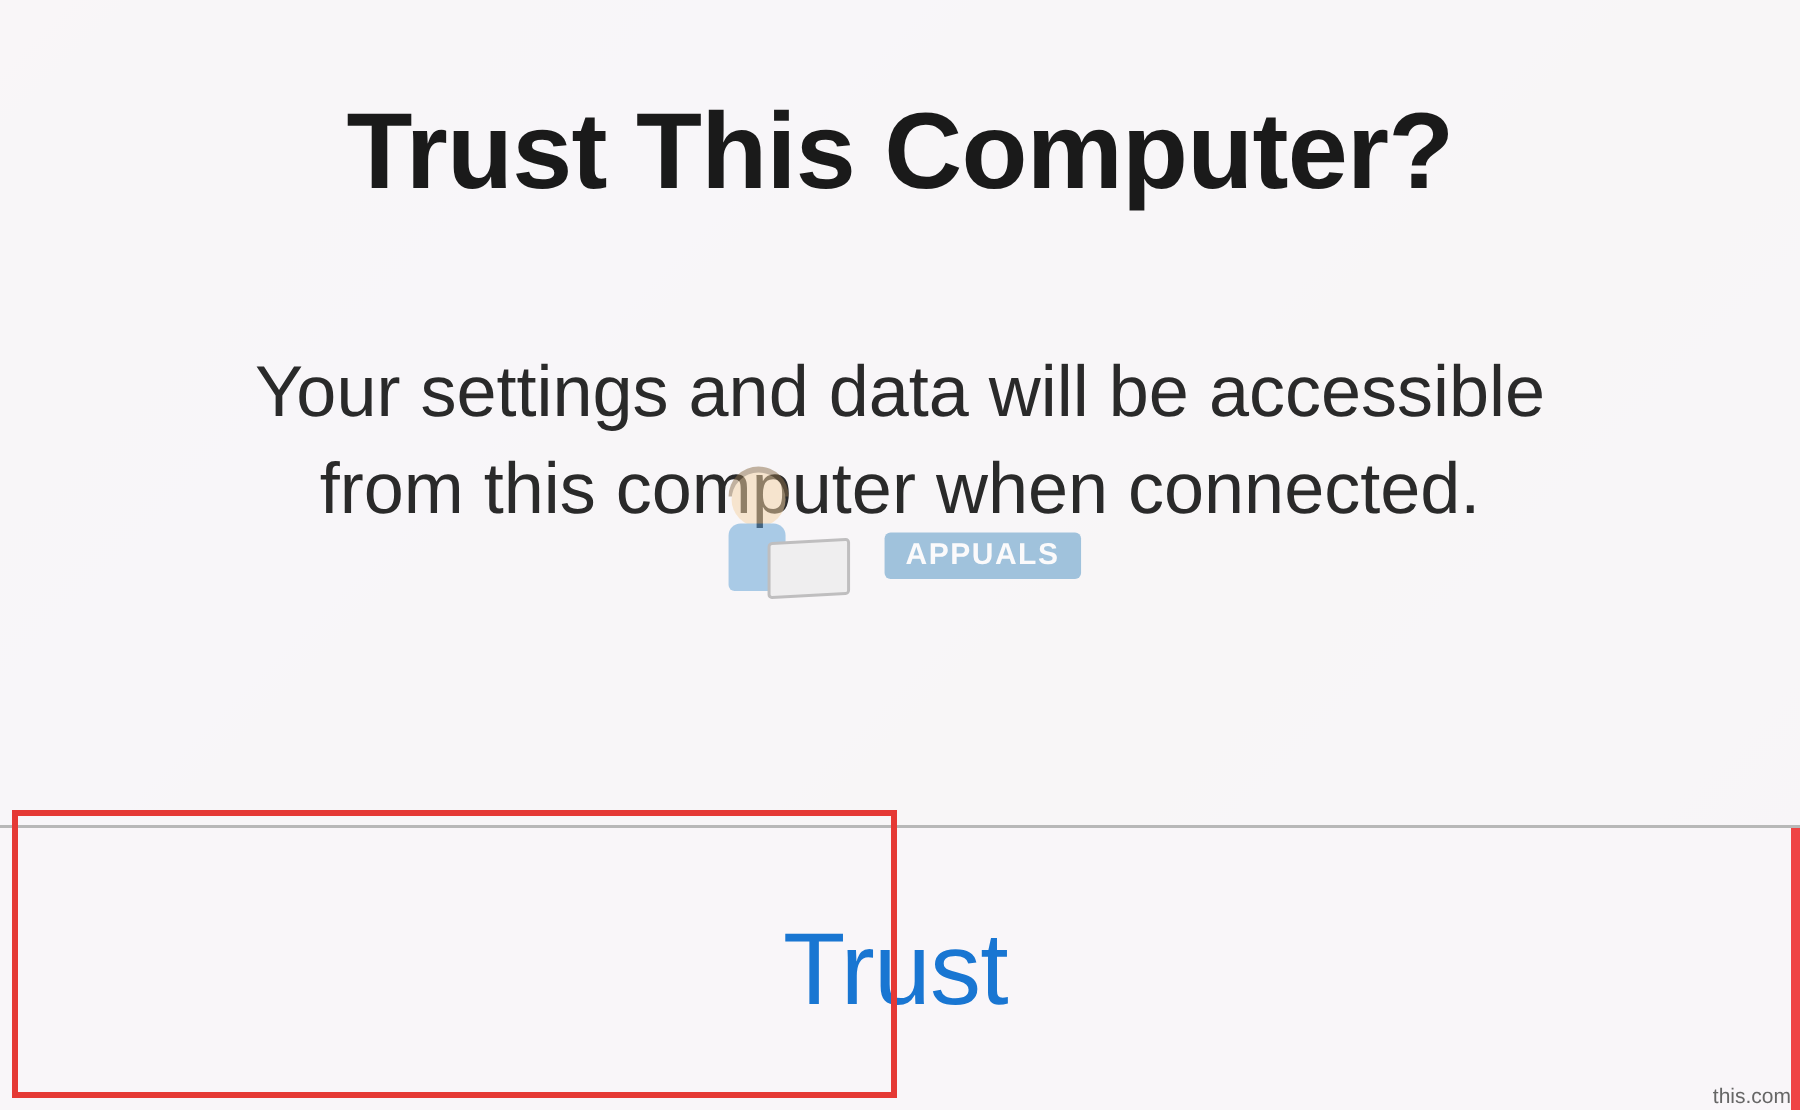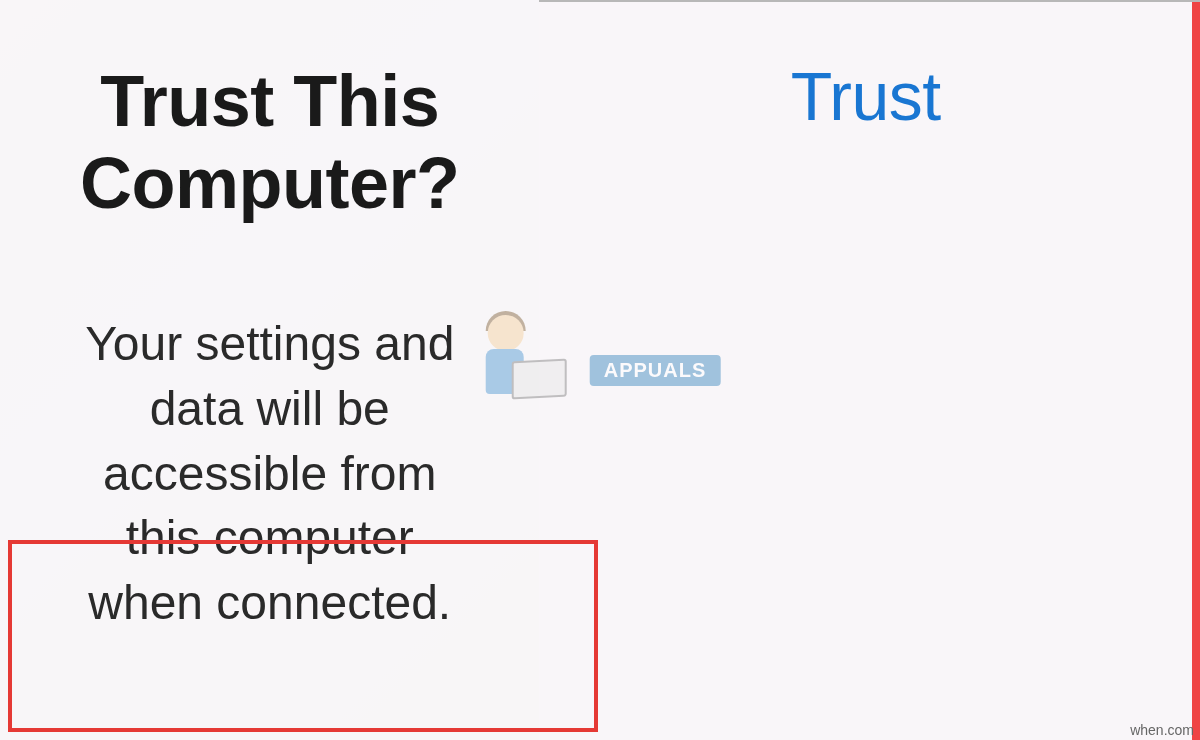--- a/index.html
+++ b/index.html
@@ -12,21 +12,21 @@
       height: 740px;
       font-family: -apple-system, "Helvetica Neue", Helvetica, Arial, sans-serif;
       background: linear-gradient(135deg, #f5e8f0 0%, #e8f0f5 30%, #f2ede5 60%, #ede5f0 100%);
       position: relative;
       overflow: hidden;
     }
     .dialog {
       width: 100%;
       height: 100%;
       display: flex;
-      flex-direction: row;
+      flex-direction: column;
       background: rgba(248, 246, 248, 0.92);
     }
     .content {
       flex: 1;
       display: flex;
       flex-direction: column;
       align-items: center;
       justify-content: flex-start;
       padding: 60px 80px 40px;
       text-align: center;
@@ -58,21 +58,21 @@
       text-align: center;
       font-size: 68px;
       font-weight: 400;
       color: #1976d2;
       background: rgba(248, 246, 248, 0.9);
       cursor: pointer;
       user-select: none;
       letter-spacing: -0.5px;
     }
     .button:first-child {
-      border-right: 8px solid #ef4444;
+      border-right: 6px solid #ef4444;
     }
     .highlight-box {
       position: absolute;
       border: 4px solid #e53935;
       pointer-events: none;
       left: 8px;
       bottom: 8px;
       width: 590px;
       height: 192px;
     }
@@ -166,13 +166,13 @@
 <div class="watermark">
   <div class="watermark-figure">
     <div class="watermark-hair"></div>
     <div class="watermark-head"></div>
     <div class="watermark-body"></div>
     <div class="watermark-laptop"></div>
   </div>
   <div class="watermark-label">APPUALS</div>
 </div>
 
-<div class="source-label">when.com</div>
+<div class="source-label">this.com</div>
 
 </body></html>

